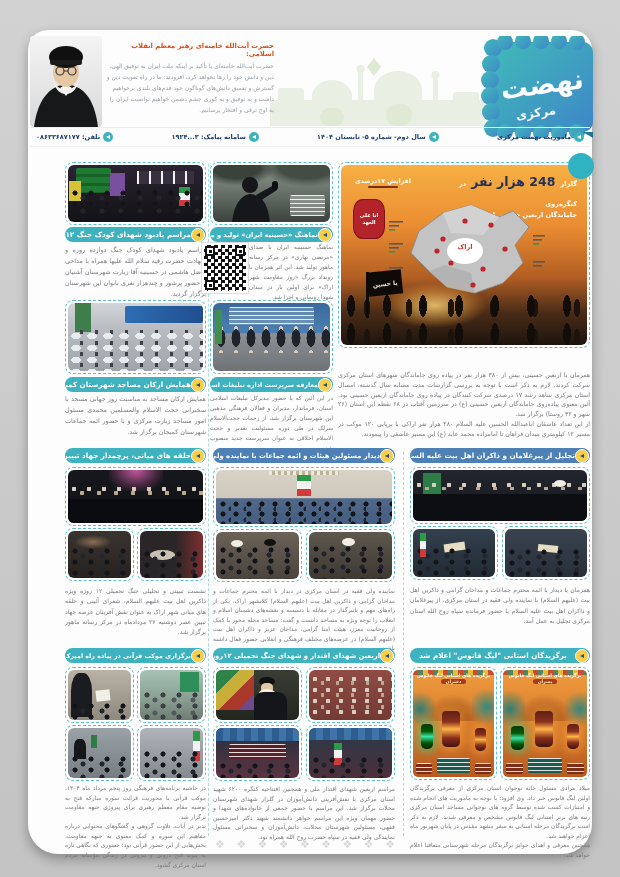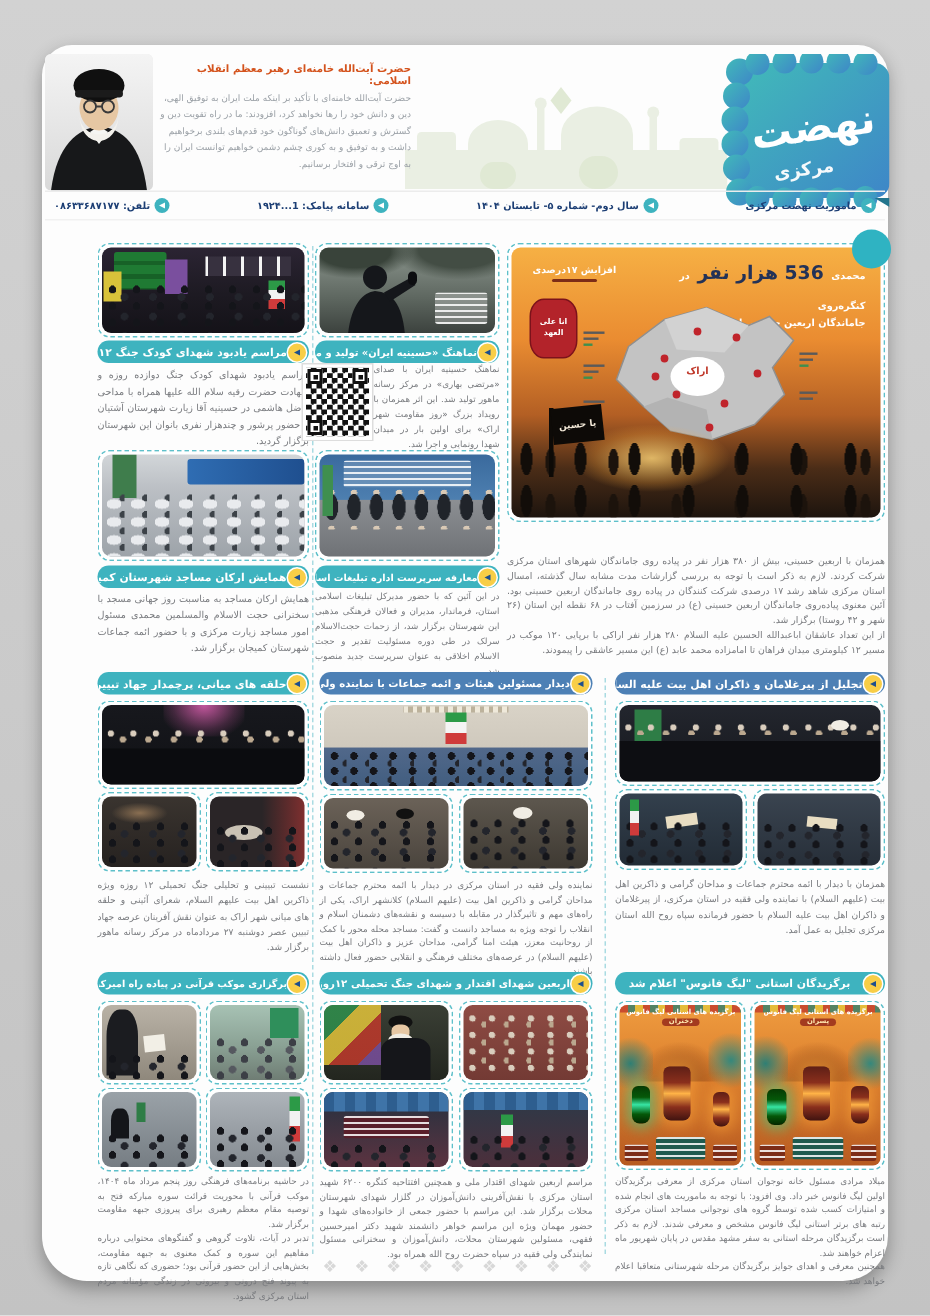--- a/index.html
+++ b/index.html
@@ -147,21 +147,21 @@
     <span class="ib-item">
         <span class="ib-dot">
           <span class="ib-tri"></span>
         </span>
         <span class="ib-txt">سال دوم- شماره ۵- تابستان ۱۴۰۴</span>
       </span>
     <span class="ib-item">
         <span class="ib-dot">
           <span class="ib-tri"></span>
         </span>
-        <span class="ib-txt">سامانه پیامک: 1...۱۹۲۴</span>
+        <span class="ib-txt">سامانه پیامک: ۳...۱۹۲۴</span>
       </span>
     <span class="ib-item">
         <span class="ib-dot">
           <span class="ib-tri"></span>
         </span>
         <span class="ib-txt">تلفن: ۰۸۶۳۳۶۸۷۱۷۷</span>
       </span>
   </div>
 
   <div class="vsep" style="left:208px;top:164px;height:672px;"></div>
@@ -206,22 +206,22 @@
   <div class="qr" style="left:202px;top:243px;width:42px;height:46px;">
     <span class="fp" style="left:1px;top:1px;"></span>
       <span class="fp" style="right:1px;top:1px;"></span>
       <span class="fp" style="left:1px;bottom:1px;"></span>
   </div>
   <div class="btx" style="left:249px;top:243px;width:84px;font-size:5.8px;line-height:1.72;">نماهنگ حسینیه ایران با صدای «مرتضی بهاری» در مرکز رسانه ماهور تولید شد. این اثر همزمان با رویداد بزرگ «روز مقاومت شهر اراک» برای اولین بار در میدان شهدا رونمایی و اجرا شد.</div>
 
   <div class="pf" style="left:338px;top:162px;width:252px;height:186px;">
     <div class="ph" style="background:linear-gradient(180deg,#f6b044 0%,#ea8c31 34%,#b35f24 62%,#4a2c17 82%,#1d140e 100%);">
       <div class="ov" style="top:6px;right:10px;width:150px;text-align:right;direction:rtl;line-height:1.25;">
-        <span style="color:#fff;font-size:6.5px;font-weight:bold;">محمدی</span>
-        <span class="info-num">536 هزار نفر</span>
+        <span style="color:#fff;font-size:6.5px;font-weight:bold;">گلزار</span>
+        <span class="info-num">248 هزار نفر</span>
         <span style="color:#fff;font-size:6.5px;font-weight:bold;">در کنگره‌روی</span>
         <div style="color:#fff;font-size:6.5px;font-weight:bold;">جاماندگان اربعین حسینی استان مرکزی</div>
       </div>
       <div class="ov" style="top:12px;left:14px;text-align:center;">
         <div style="color:#fff;font-size:6.3px;font-weight:bold;">افزایش ۱۷درصدی</div>
         <div style="width:30px;height:2px;background:#7c2c17;margin:2px auto 0;border-radius:1px;"></div>
       </div>
       <div class="ov" style="left:12px;top:34px;width:30px;height:38px;background:#b3232a;border:1.5px solid #7c121b;border-radius:30%;display:flex;align-items:center;justify-content:center;text-align:center;">
         <span style="color:#fff;font-size:5.2px;font-weight:bold;line-height:1.3;">انا علی العهد</span>
       </div>

